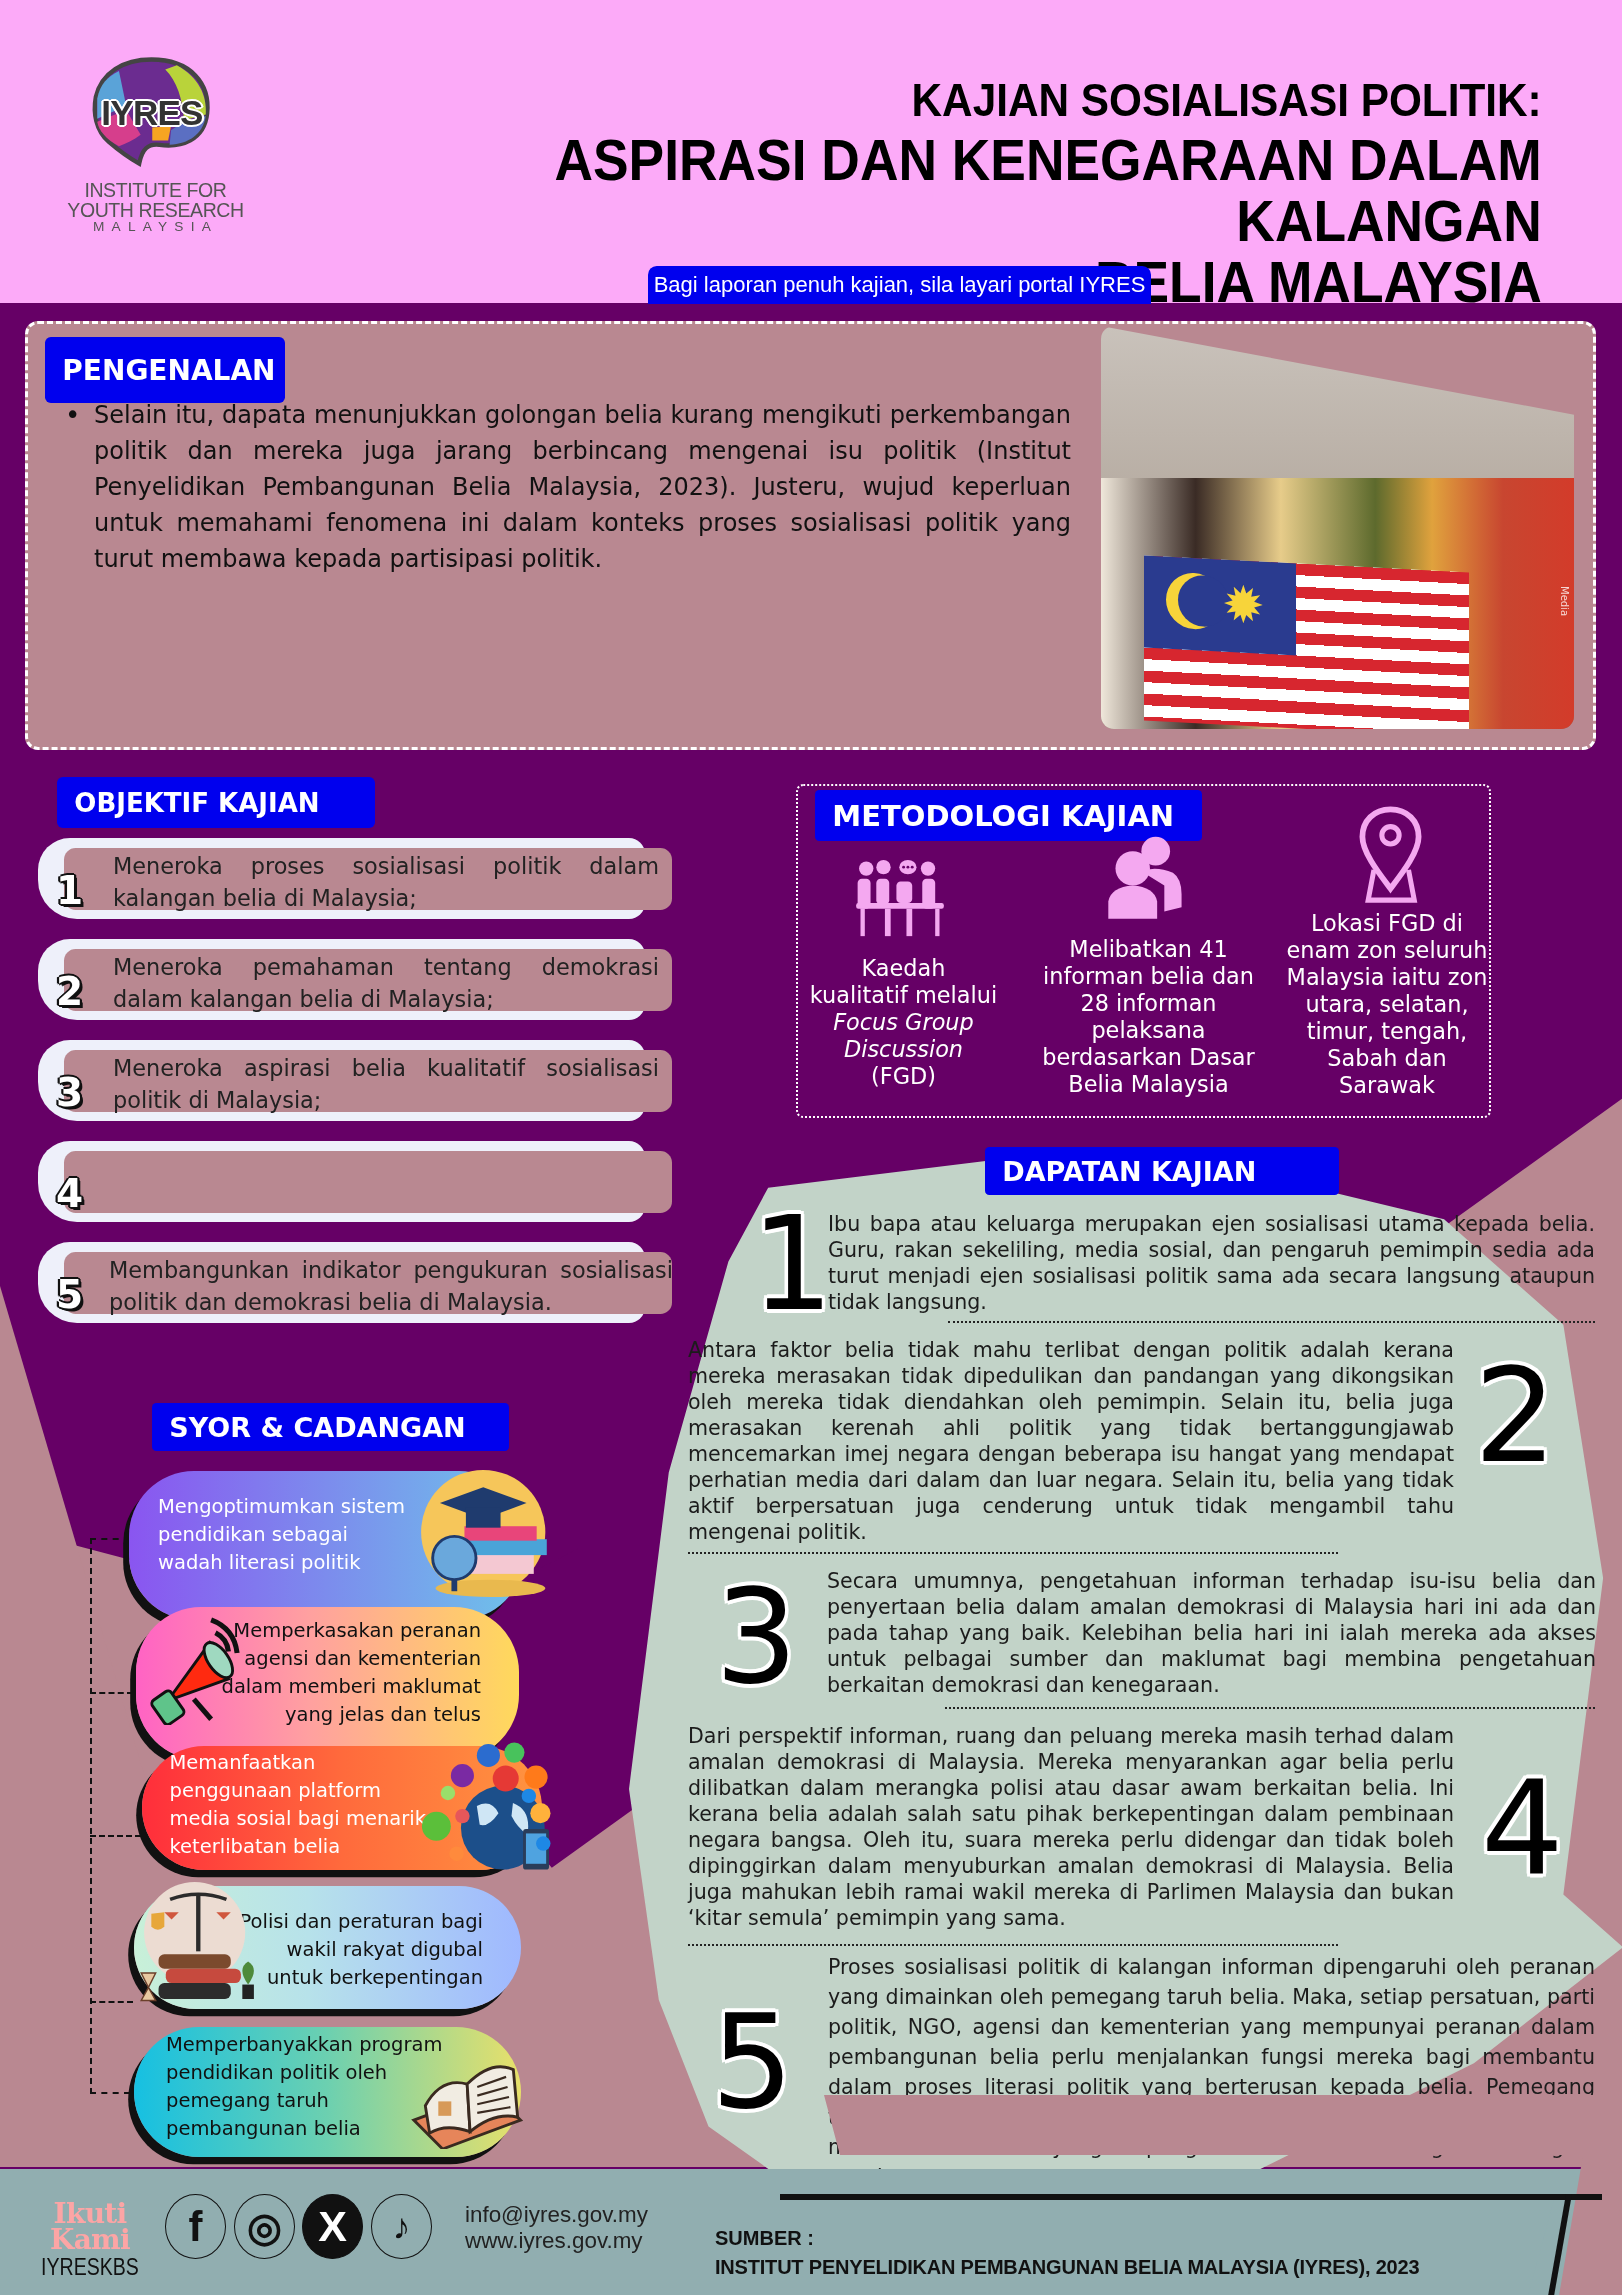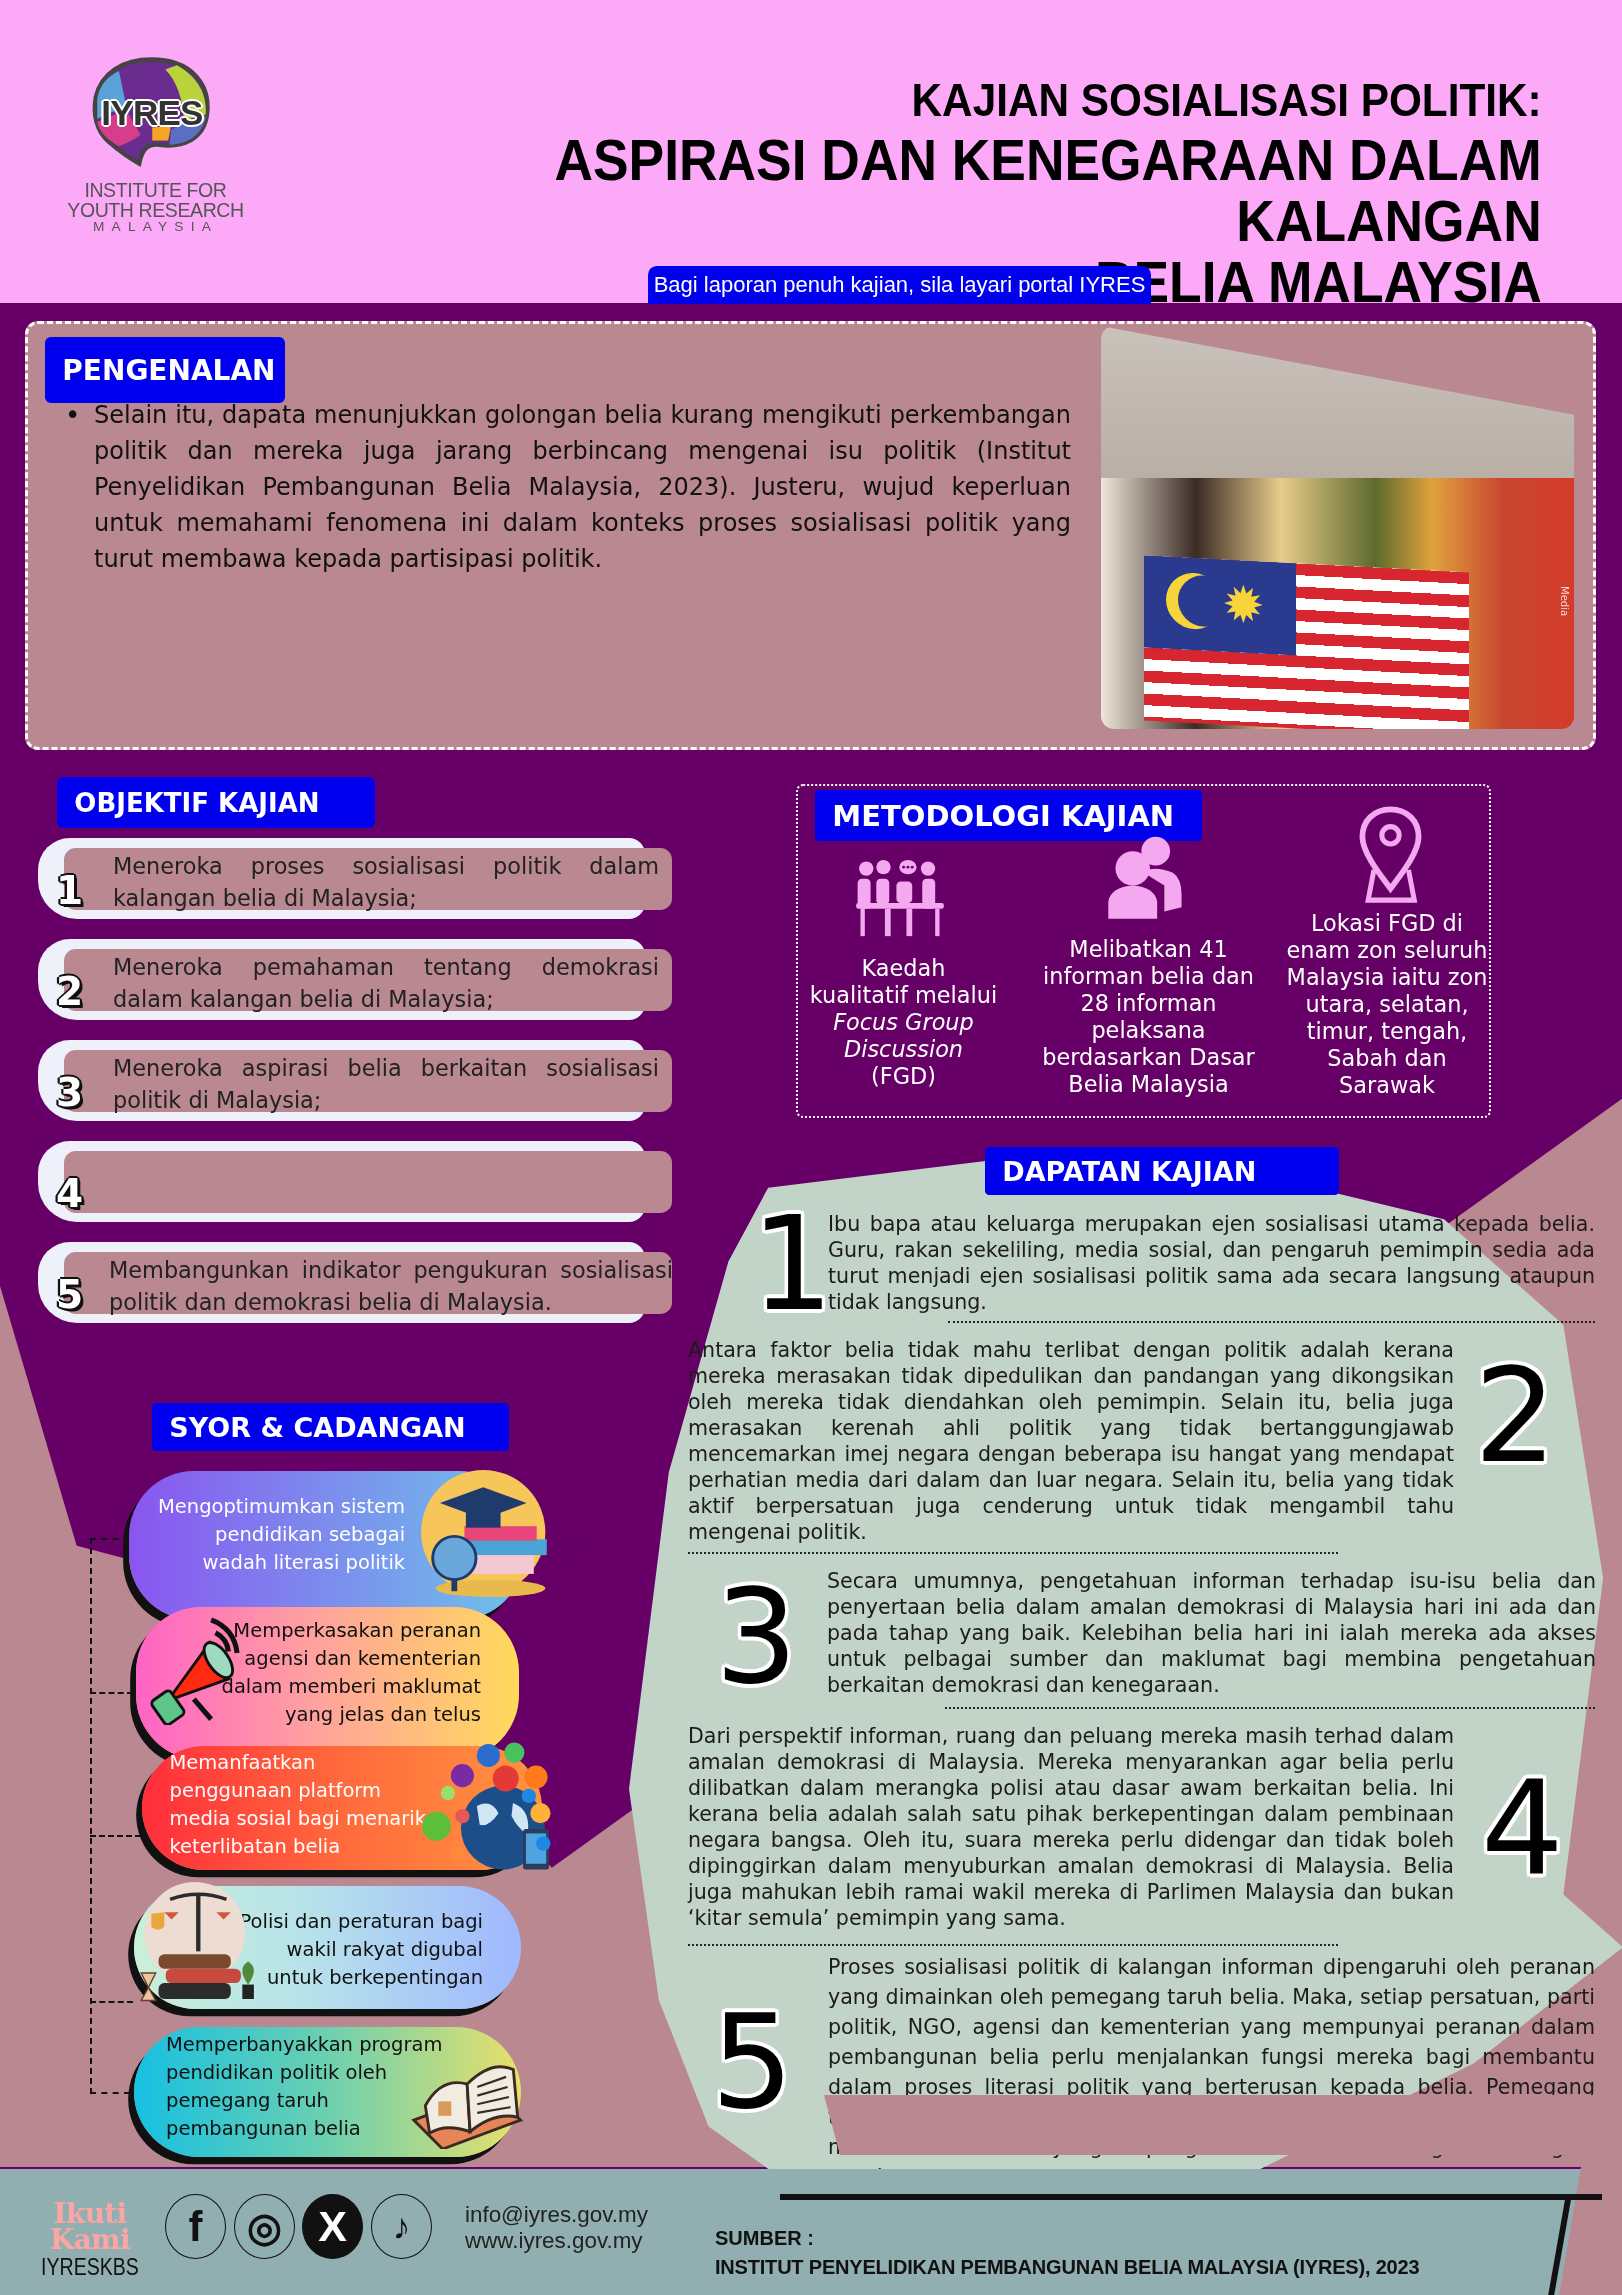--- a/index.html
+++ b/index.html
@@ -251,21 +251,21 @@
 <div class="obj-item" style="top:939px;">
   <div class="obj-white"></div>
     <div class="obj-pink"></div>
   <div class="obj-num">2</div>
   <div class="obj-text">Meneroka pemahaman tentang demokrasi dalam kalangan belia di Malaysia;</div>
 </div>
 <div class="obj-item" style="top:1040px;">
   <div class="obj-white"></div>
     <div class="obj-pink"></div>
   <div class="obj-num">3</div>
-  <div class="obj-text">Meneroka aspirasi belia berkaitan sosialisasi politik di Malaysia;</div>
+  <div class="obj-text">Meneroka aspirasi belia kualitatif sosialisasi politik di Malaysia;</div>
 </div>
 <div class="obj-item" style="top:1141px;">
   <div class="obj-white"></div>
     <div class="obj-pink"></div>
   <div class="obj-num">4</div>
 </div>
 <div class="obj-item" style="top:1242px;">
   <div class="obj-white"></div>
     <div class="obj-pink"></div>
   <div class="obj-num">5</div>
@@ -360,21 +360,21 @@
 
 <div class="badge syor-badge">SYOR &amp; CADANGAN</div>
 
 <div class="abs tree-v"></div>
 <div class="tree-h" style="left:90px; top:1538px; width:40px;"></div>
 <div class="tree-h" style="left:90px; top:1692px; width:43px;"></div>
 <div class="tree-h" style="left:90px; top:1835px; width:51px;"></div>
 <div class="tree-h" style="left:90px; top:2001px; width:43px;"></div>
 <div class="tree-h" style="left:90px; top:2092px; width:40px;"></div>
 
-<div class="syor-card" style="left:129px; top:1471px; width:395px; height:149px; background:linear-gradient(90deg,#8a55f0 0%,#6ec3ea 100%);text-align:right;">
+<div class="syor-card" style="left:129px; top:1471px; width:395px; height:149px; background:linear-gradient(90deg,#8a55f0 0%,#6ec3ea 100%);">
   <div class="syor-text white" style="left:29px; top:22px;">
     <div>Mengoptimumkan sistem</div>
     <div>pendidikan sebagai</div>
     <div>wadah literasi politik</div>
   </div>
 </div>
 <svg class="icon-svg" style="left:418px; top:1467px; width:129px; height:130px;" viewBox="0 0 178 180">
   <circle cx="90" cy="90" r="86" fill="#f6c65a"></circle>
   <ellipse cx="100" cy="168" rx="76" ry="12" fill="#e9b94e"></ellipse>
   <rect x="50" y="118" width="110" height="30" fill="#f4c8d2"></rect>

